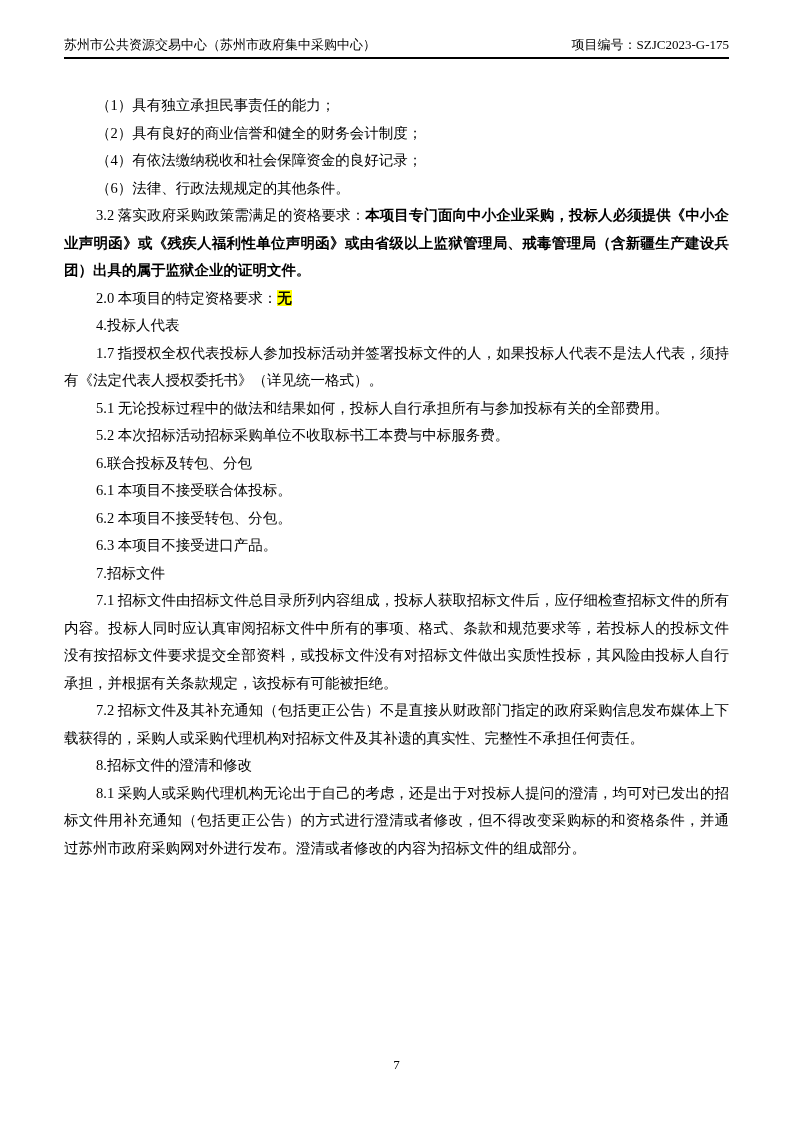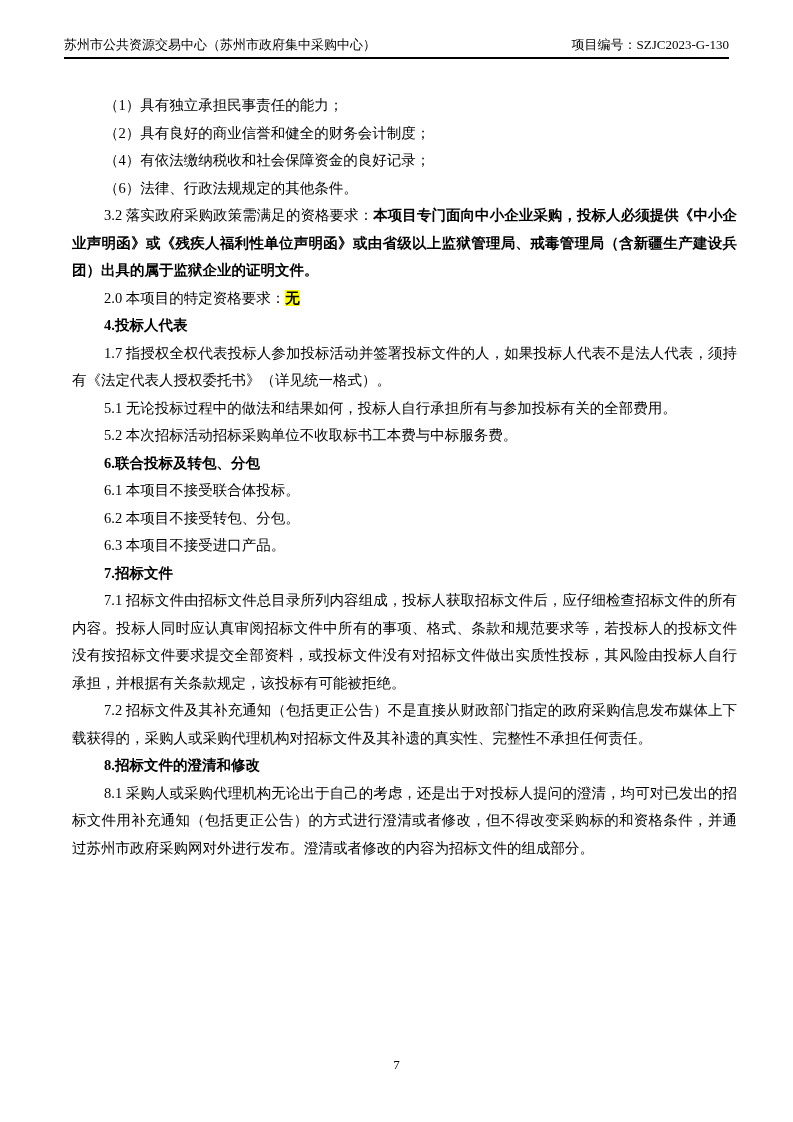--- a/index.html
+++ b/index.html
@@ -31,47 +31,46 @@
     white-space: nowrap;
   }
   .doc-body {
     position: absolute;
     left: 64px;
     top: 92px;
     width: 665px;
     font-size: 14.5px;
     line-height: 27.5px;
     text-align: justify;
-    margin-left: 8px;
   }
   .doc-body p {
     margin: 0;
     text-indent: 32px;
   }
-  .heading { font-weight: bold; }
+  .heading { font-weight: normal; }
   .bold { font-weight: bold; }
   .highlight { background: #ffff00; }
   .page-footer {
     position: absolute;
     left: 0;
     width: 100%;
     bottom: 50px;
     text-align: center;
     font-size: 13px;
     line-height: 15px;
   }
 </style>
 </head>
 <body>
 
 <div class="page">
 
   <div class="page-header">
     <span>苏州市公共资源交易中心（苏州市政府集中采购中心）</span>
-    <span>项目编号：SZJC2023-G-130</span>
+    <span>项目编号：SZJC2023-G-175</span>
   </div>
 
   <div class="doc-body">
     <p><span>（1）具有独立承担民事责任的能力；</span></p>
     <p><span>（2）具有良好的商业信誉和健全的财务会计制度；</span></p>
     <p><span>（4）有依法缴纳税收和社会保障资金的良好记录；</span></p>
     <p><span>（6）法律、行政法规规定的其他条件。</span></p>
 
     <p><span>3.2 落实政府采购政策需满足的资格要求：</span><span class="bold">本项目专门面向中小企业采购，投标人必须提供《中小企业声明函》或《残疾人福利性单位声明函》或由省级以上监狱管理局、戒毒管理局（含新疆生产建设兵团）出具的属于监狱企业的证明文件。</span></p>
 

